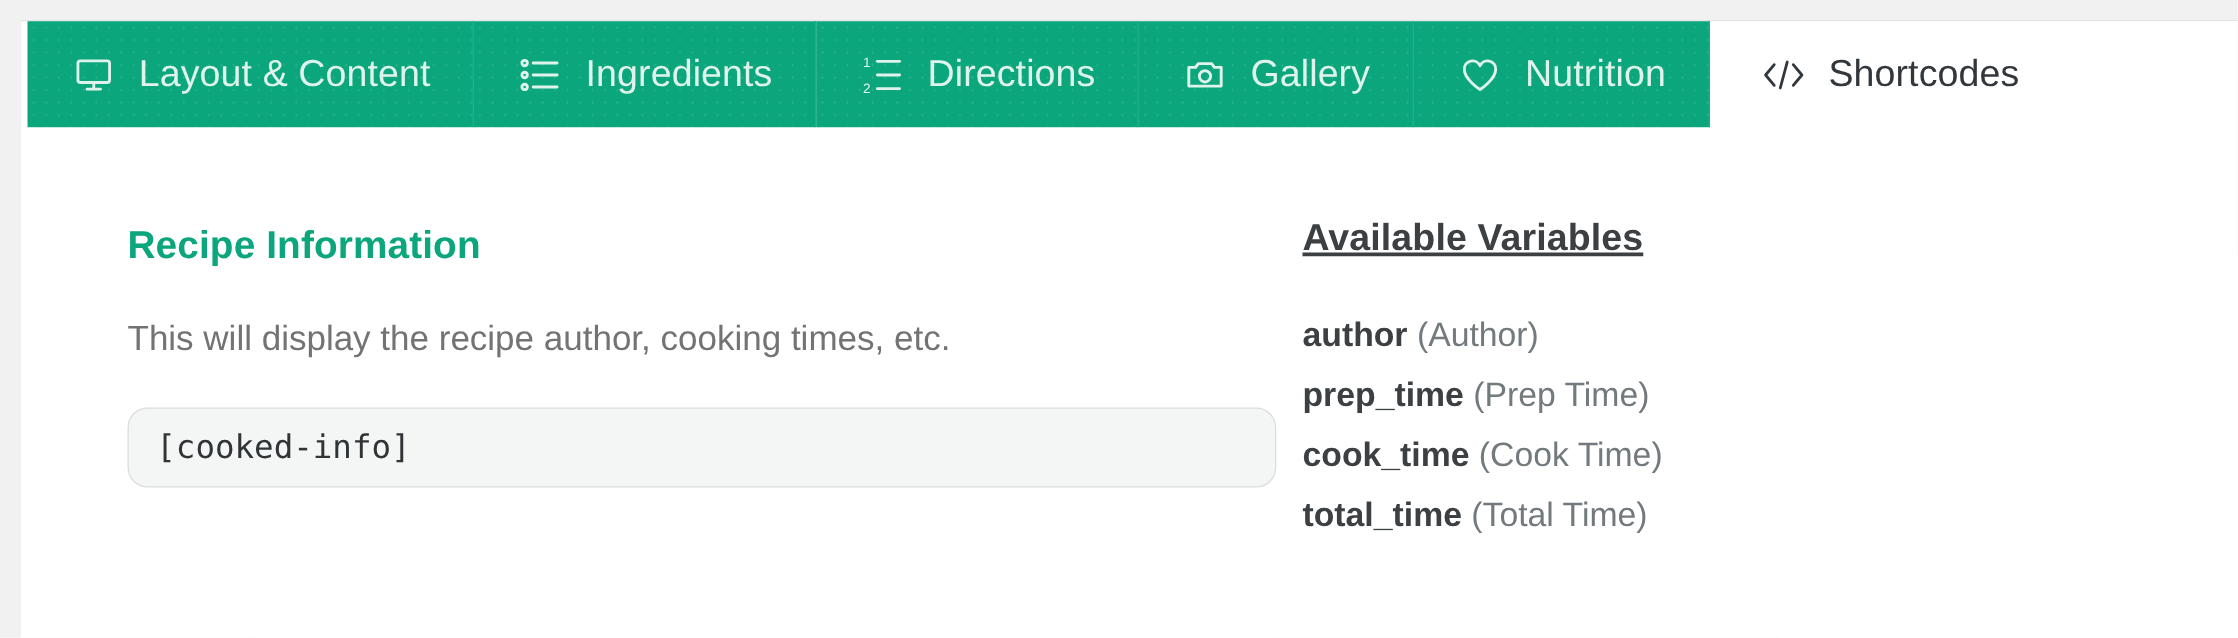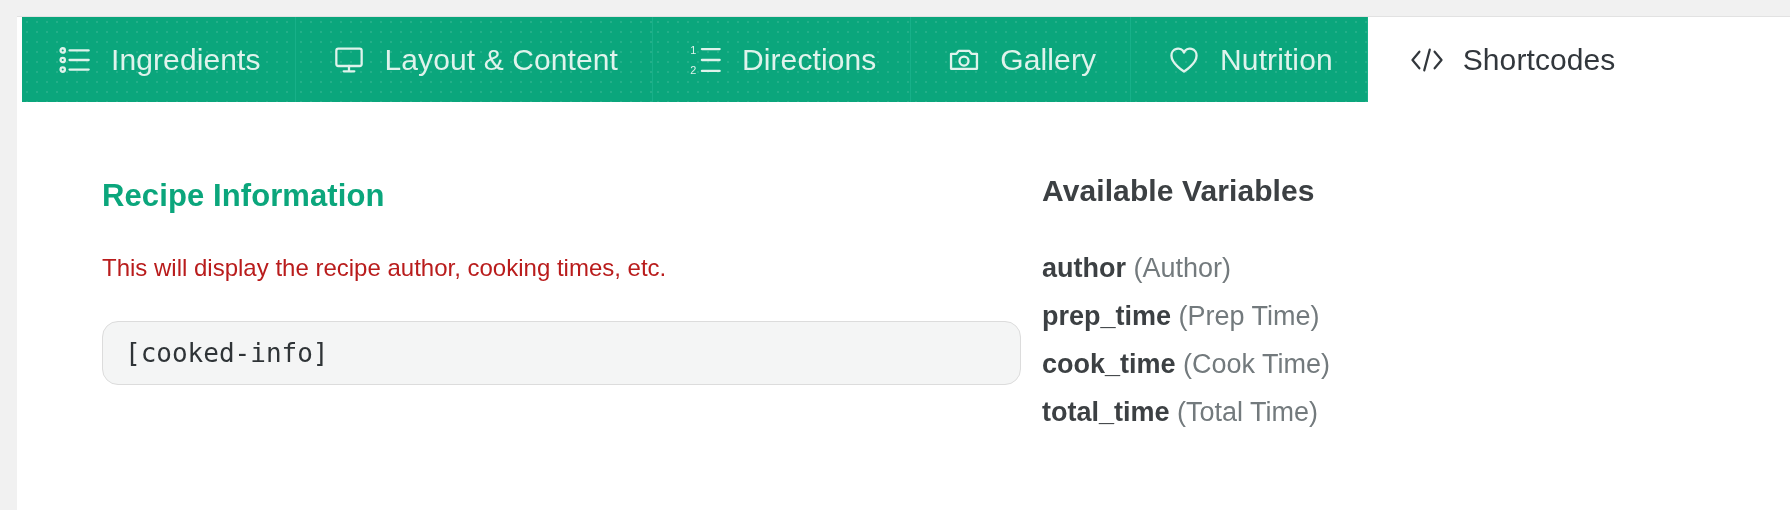--- a/index.html
+++ b/index.html
@@ -122,22 +122,22 @@
   .section-title {
     color: #0ba67c;
     font-size: 31px;
     font-weight: bold;
     margin: 0 0 42px 0;
     line-height: 1;
     letter-spacing: 0.1px;
   }
 
   .section-desc {
-    color: #b91c1c;
-    font-size: 24px;
+    color: #737373;
+    font-size: 28px;
     margin: 0 0 38px 0;
     line-height: 1.25;
   }
 
   .shortcode-box {
     display: block;
     width: 919px;
     height: 64px;
     box-sizing: border-box;
     background: #f4f5f5;
@@ -156,20 +156,21 @@
     padding: 74px 0 0 5px;
     box-sizing: border-box;
   }
 
   .side-title {
     color: #3c4043;
     font-size: 30px;
     margin: 0 0 38px 0;
     line-height: 1;
     letter-spacing: 0.1px;
+    text-decoration: underline;
   }
 
   .var-list {
     list-style: none;
     margin: 0;
     padding: 0;
   }
   .var-item {
     font-size: 27px;
     line-height: 1.78;
@@ -187,44 +188,44 @@
 </head>
 <body>
 
 <div class="page">
 
   <div class="gutter-left"></div>
 
   <div class="panel">
 
     <div class="tabbar">
+
+      <div class="tab">
+        <span class="tab-icon">
+          <svg width="34" height="32" viewBox="0 0 24 24" fill="none" stroke="#dff3ec" stroke-width="1.7" stroke-linecap="round" stroke-linejoin="round">
+            <rect x="2.5" y="3.5" width="19" height="13" rx="1.5"></rect>
+            <line x1="12" y1="16.5" x2="12" y2="20"></line>
+            <line x1="8" y1="20.5" x2="16" y2="20.5"></line>
+          </svg>
+        </span>
+        <span class="tab-label">Layout &amp; Content</span>
+      </div>
 
       <div class="tab">
         <span class="tab-icon">
           <svg width="34" height="30" viewBox="0 0 24 22" fill="none" stroke="#dff3ec" stroke-width="1.7" stroke-linecap="round">
             <circle cx="3" cy="4" r="1.6"></circle>
             <circle cx="3" cy="11" r="1.6"></circle>
             <circle cx="3" cy="18" r="1.6"></circle>
             <line x1="8" y1="4" x2="22" y2="4"></line>
             <line x1="8" y1="11" x2="22" y2="11"></line>
             <line x1="8" y1="18" x2="22" y2="18"></line>
           </svg>
         </span>
         <span class="tab-label">Ingredients</span>
-      </div>
-
-      <div class="tab">
-        <span class="tab-icon">
-          <svg width="34" height="32" viewBox="0 0 24 24" fill="none" stroke="#dff3ec" stroke-width="1.7" stroke-linecap="round" stroke-linejoin="round">
-            <rect x="2.5" y="3.5" width="19" height="13" rx="1.5"></rect>
-            <line x1="12" y1="16.5" x2="12" y2="20"></line>
-            <line x1="8" y1="20.5" x2="16" y2="20.5"></line>
-          </svg>
-        </span>
-        <span class="tab-label">Layout &amp; Content</span>
       </div>
 
       <div class="tab">
         <span class="tab-icon">
           <svg width="34" height="30" viewBox="0 0 24 22" fill="none" stroke="#dff3ec" stroke-width="1.7" stroke-linecap="round">
             <line x1="9" y1="3" x2="22" y2="3"></line>
             <line x1="9" y1="11" x2="22" y2="11"></line>
             <line x1="9" y1="19" x2="22" y2="19"></line>
             <text x="0.5" y="6.5" font-size="8" font-family="Liberation Sans, sans-serif" fill="#dff3ec" stroke="none">1</text>
             <text x="0.5" y="21.5" font-size="8" font-family="Liberation Sans, sans-serif" fill="#dff3ec" stroke="none">2</text>

